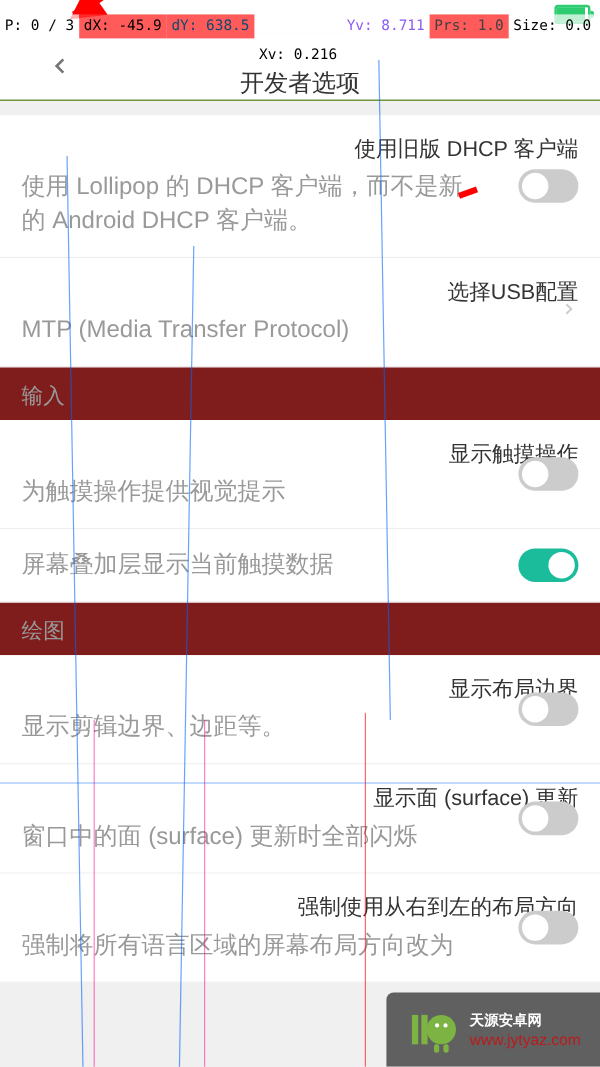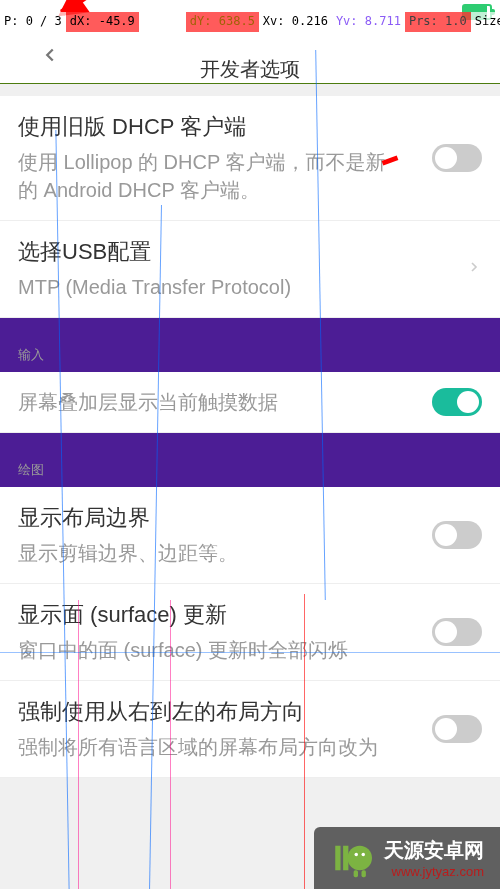--- a/index.html
+++ b/index.html
@@ -25,22 +25,22 @@
       font-family: monospace;
       display: flex;
       z-index: 100;
     }
     .debug-seg {
       padding: 2px 4px;
       white-space: nowrap;
     }
     .debug-p { background: rgba(255,255,255,0.7); color: #000; }
     .debug-dx { background: rgba(255,50,50,0.8); color: #000; }
-    .debug-dy { background: rgba(255,50,50,0.8); color: #a16207; margin-left: 47px; }
-    .debug-xv { background: rgba(255,255,255,0.7); color: #000; }
+    .debug-dy { background: rgba(255,50,50,0.8); color: #0c4a6e; }
+    .debug-xv { background: rgba(255,255,255,0.7); color: #000; margin-top: 24px; }
     .debug-yv { background: rgba(255,255,255,0.7); color: #8b5cf6; }
     .debug-prs { background: rgba(255,50,50,0.8); color: #404040; }
     .debug-size { background: rgba(255,255,255,0.7); color: #000; }
     
     .status-bar-bg {
       height: 28px;
       background: #fff;
       position: relative;
     }
     .battery-icon {
@@ -97,23 +97,24 @@
     .item {
       background: #fff;
       padding: 16px 18px;
       position: relative;
       border-bottom: 1px solid #eee;
     }
     .item:first-child {
       margin-top: 12px;
     }
     .item-title {
-      font-size: 22px;
+      font-size: 18px;
       color: #333;
       margin-bottom: 6px;
+      text-align: right;
     }
     .item-desc {
       font-size: 20px;
       color: #999;
       max-width: 380px;
       line-height: 1.4;
     }
     .toggle {
       position: absolute;
       right: 18px;
@@ -150,23 +151,23 @@
       background: #fff;
     }
     .chevron {
       position: absolute;
       right: 18px;
       top: 50%;
       transform: translateY(-50%);
       color: #ccc;
     }
     .section-header {
-      background: #4c1d95;
-      padding: 28px 18px 8px;
-      font-size: 13px;
+      background: #7f1d1d;
+      padding: 12px 18px 8px;
+      font-size: 18px;
       color: #999;
     }
     
     .touch-line {
       position: absolute;
       width: 1px;
       pointer-events: none;
       z-index: 50;
     }
     .line-blue { background: #0066ff; opacity: 0.6; }
@@ -227,21 +228,21 @@
       padding: 10px 16px;
       z-index: 200;
       border-top-left-radius: 6px;
     }
     .wm-logo {
       width: 42px;
       height: 42px;
       margin-right: 12px;
     }
     .wm-title {
-      font-size: 20px;
+      font-size: 12px;
       font-weight: bold;
     }
     .wm-url {
       font-size: 13px;
       color: #b91c1c;
       text-align: right;
     }
   </style>
 </head>
 <body>
@@ -283,20 +284,25 @@
     <div class="item-desc">MTP (Media Transfer Protocol)</div>
     <div class="chevron">
       <svg width="16" height="16" viewBox="0 0 24 24" fill="none" stroke="#ccc" stroke-width="2.5">
           <polyline points="9 18 15 12 9 6"></polyline>
         </svg>
     </div>
   </div>
 
   <div class="section-header">输入</div>
 
+  <div class="item">
+    <div class="item-title">显示触摸操作</div>
+    <div class="item-desc">为触摸操作提供视觉提示</div>
+    <div class="toggle toggle-off"></div>
+  </div>
 
   <div class="item">
     <div class="item-desc">屏幕叠加层显示当前触摸数据</div>
     <div class="toggle toggle-on"></div>
   </div>
 
   <div class="section-header">绘图</div>
 
   <div class="item">
     <div class="item-title">显示布局边界</div>

